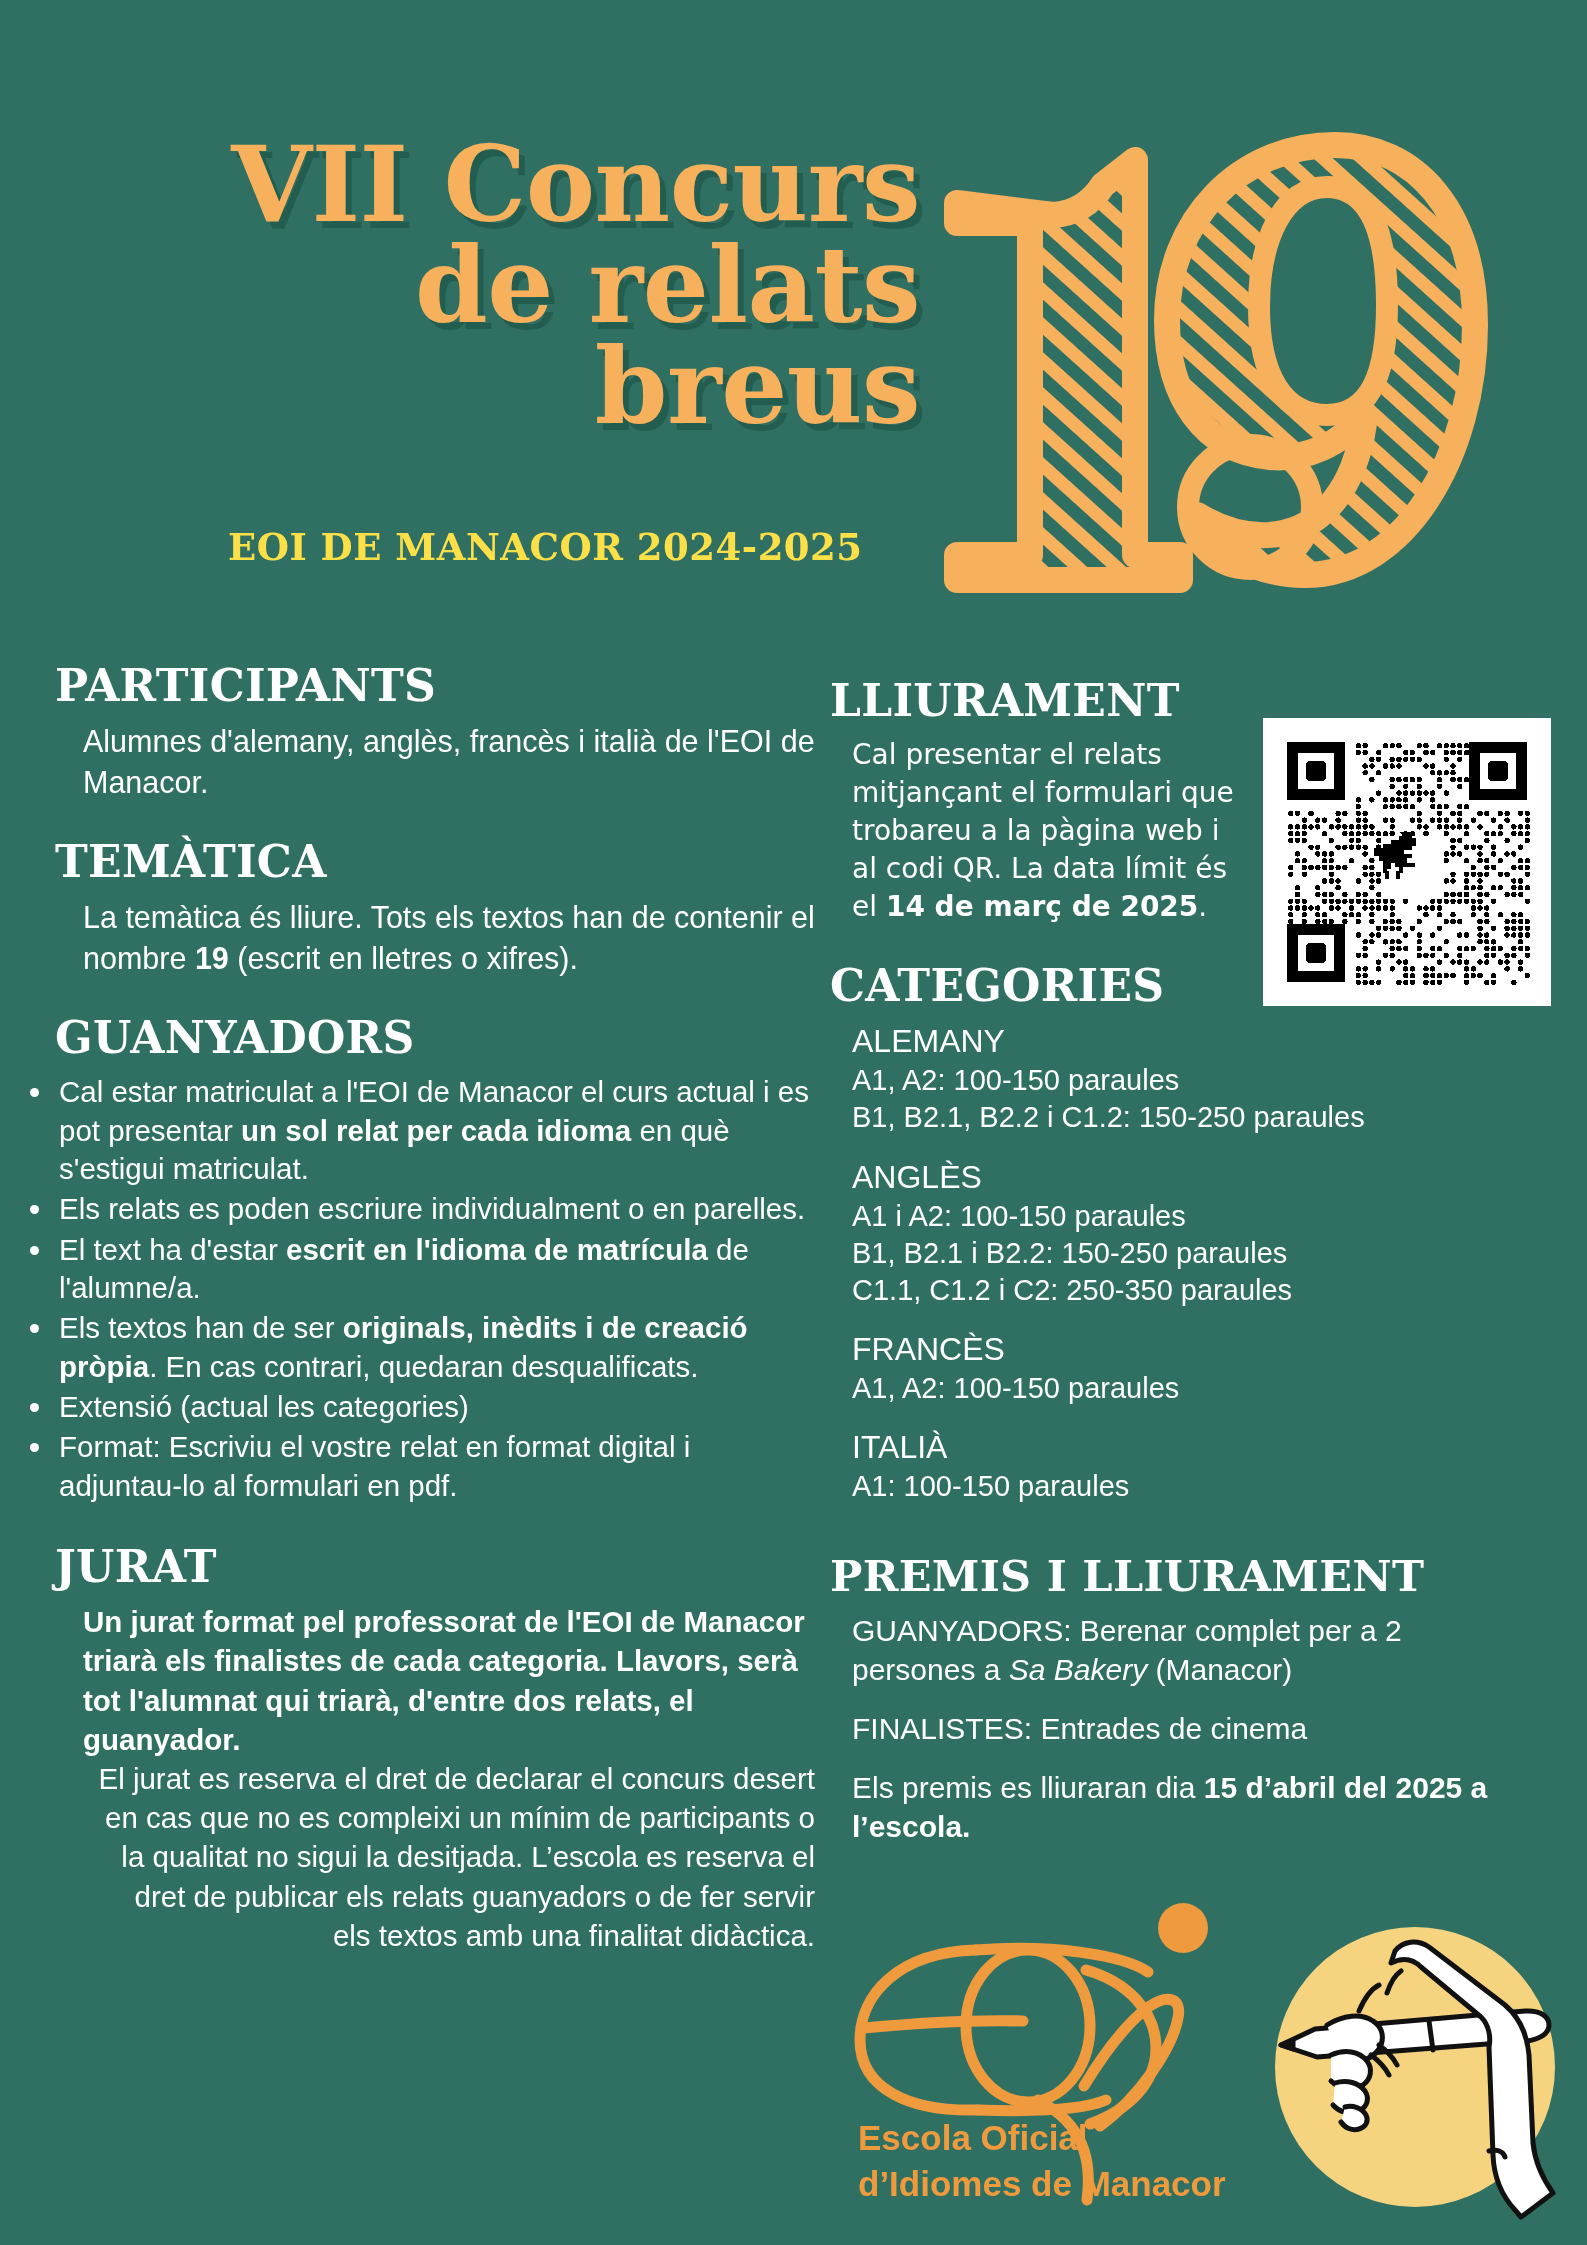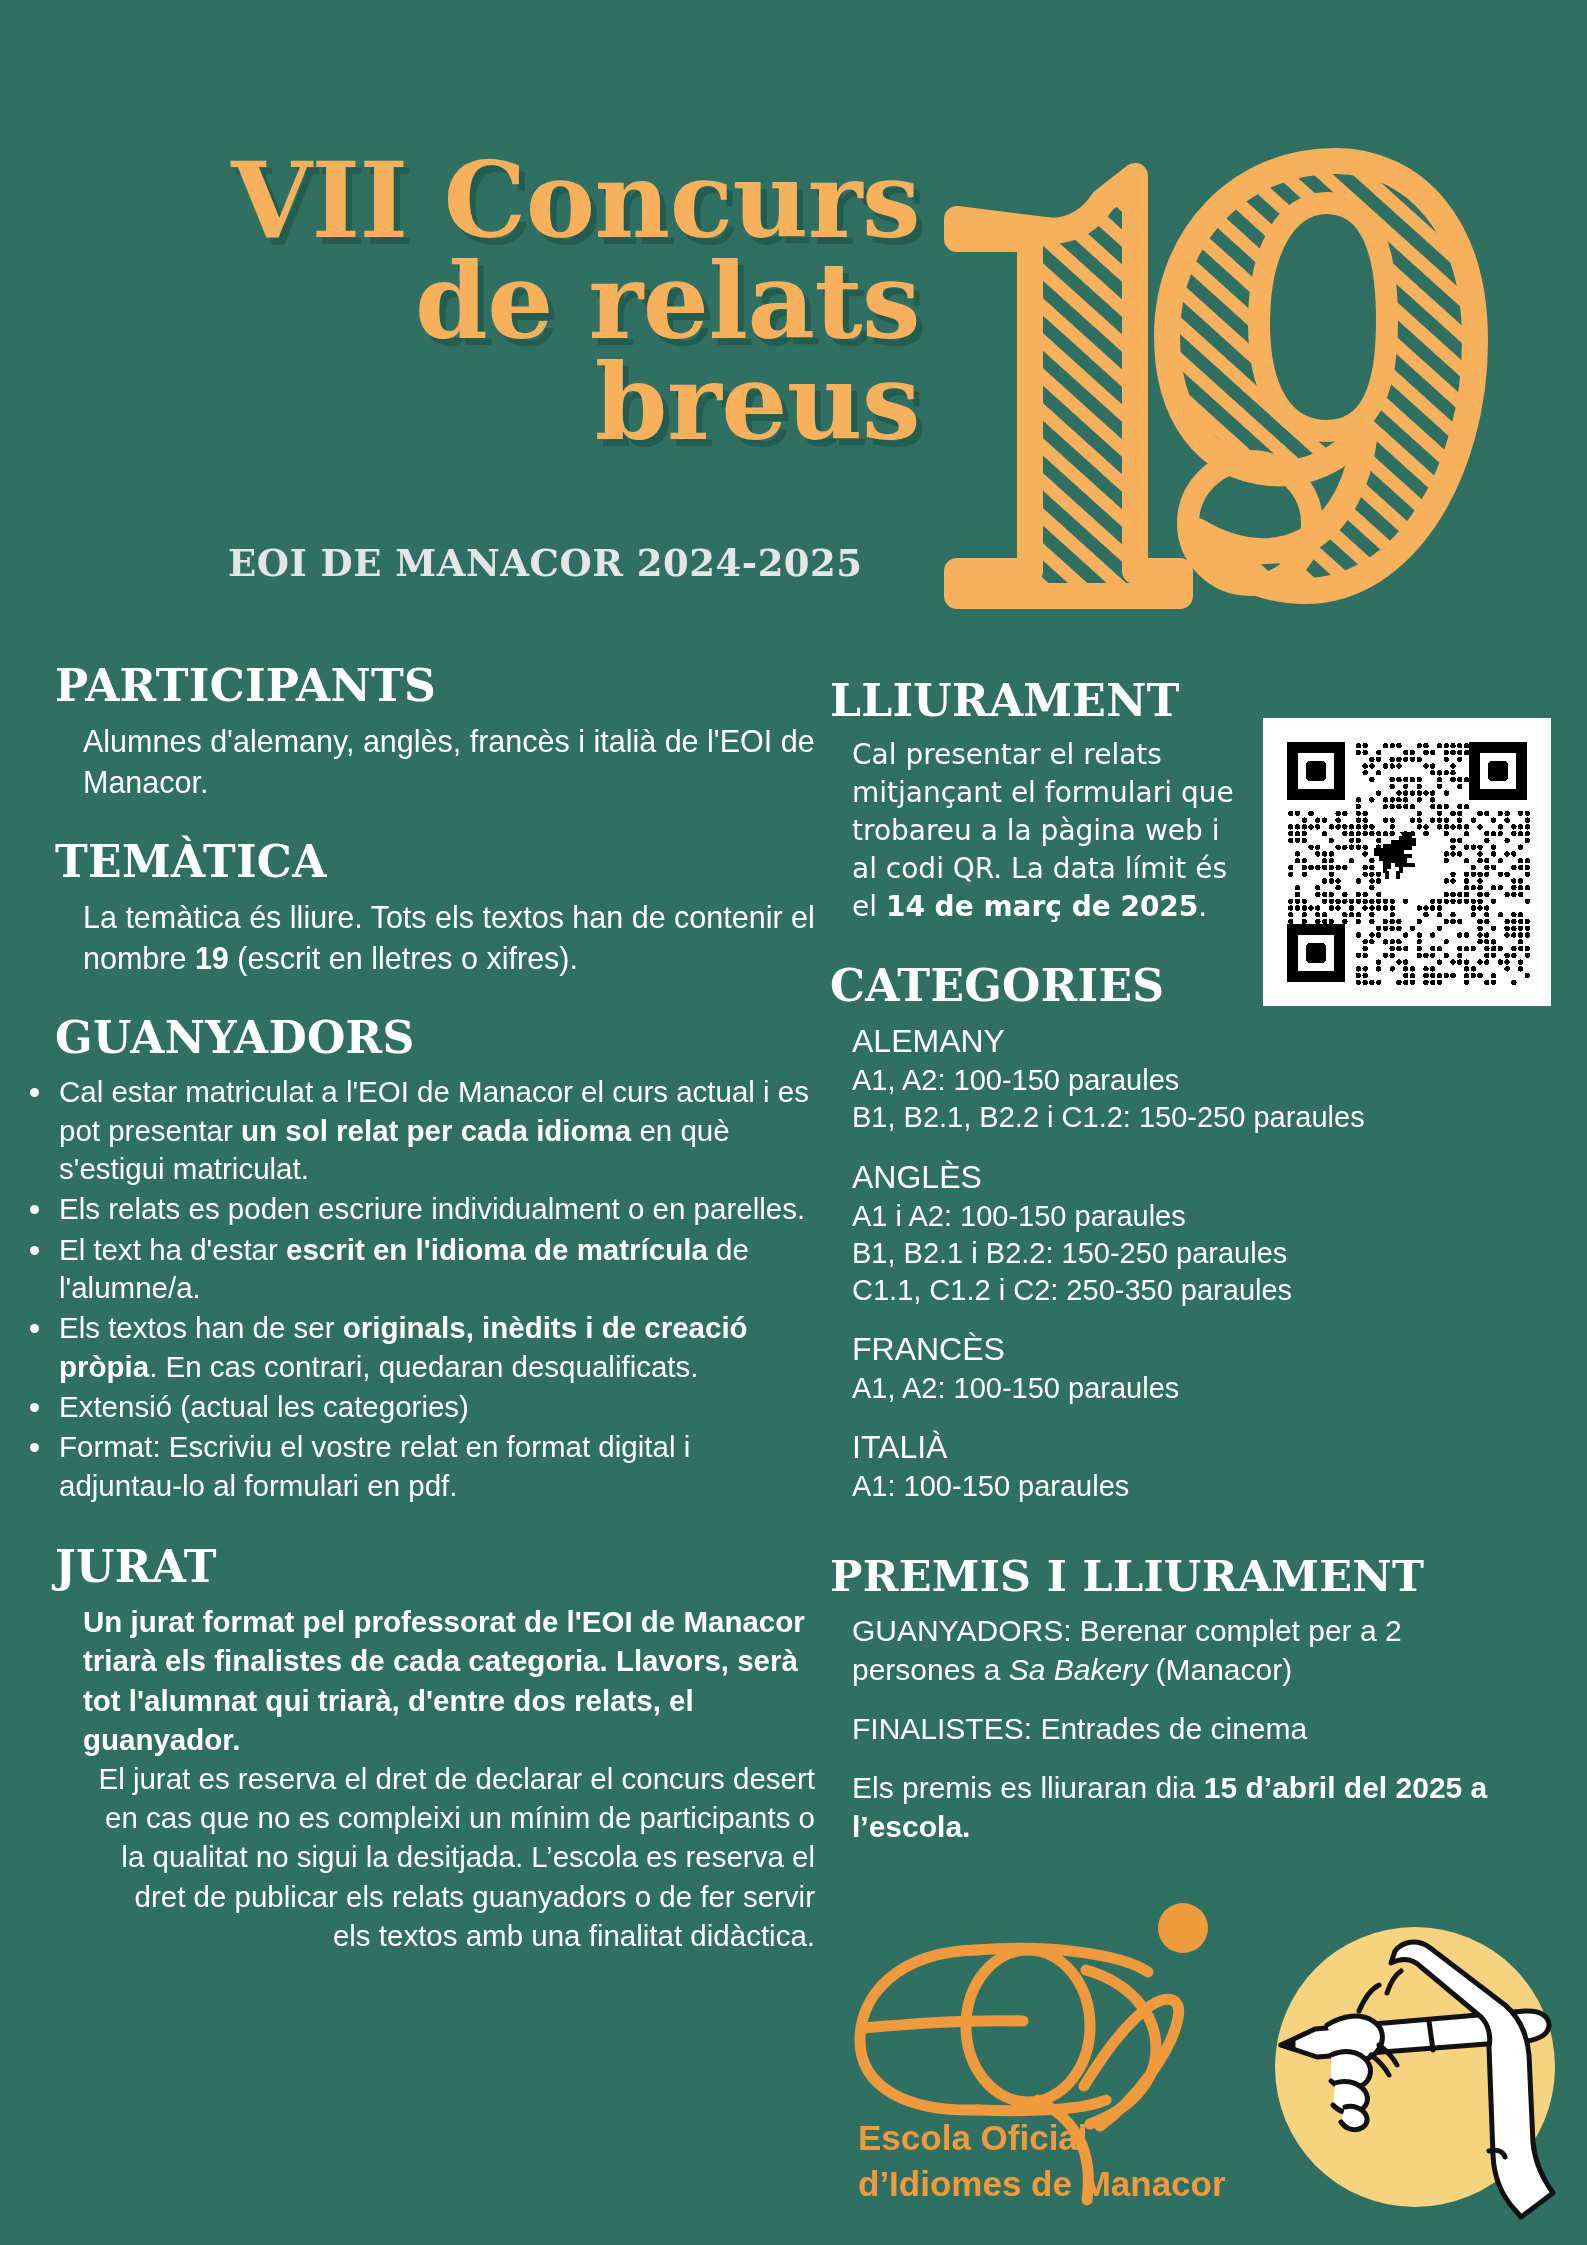--- a/index.html
+++ b/index.html
@@ -16,21 +16,21 @@
     position: relative;
     width: 1587px;
     height: 2245px;
     background: #2f7062;
     color: #ffffff;
   }
 
   
   .header {
     position: absolute;
-    left: 0; top: 16px;
+    left: 0; top: 0;
     width: 1332px;
     height: 600px;
   }
 
   .title-block {
     position: absolute;
     left: 150px;
     top: 135px;
     width: 770px;
     text-align: right;
@@ -48,21 +48,21 @@
   }
 
   .subtitle {
     position: absolute;
     left: 228px;
     top: 525px;
     font-family: "DejaVu Serif", "Liberation Serif", serif;
     font-weight: bold;
     font-size: 37px;
     letter-spacing: 0.5px;
-    color: #e5e5e5;
+    color: #fde047;
     white-space: nowrap;
   }
 
   .nineteen {
     position: absolute;
     left: 935px;
     top: 115px;
     width: 560px;
     height: 480px;
   }

